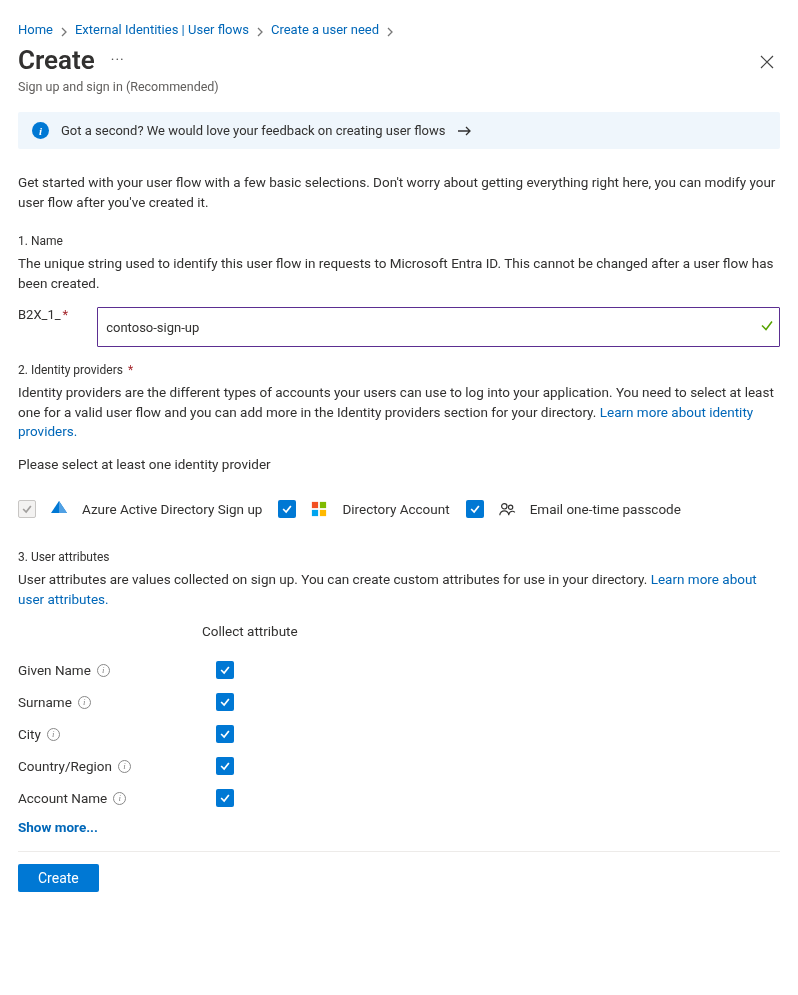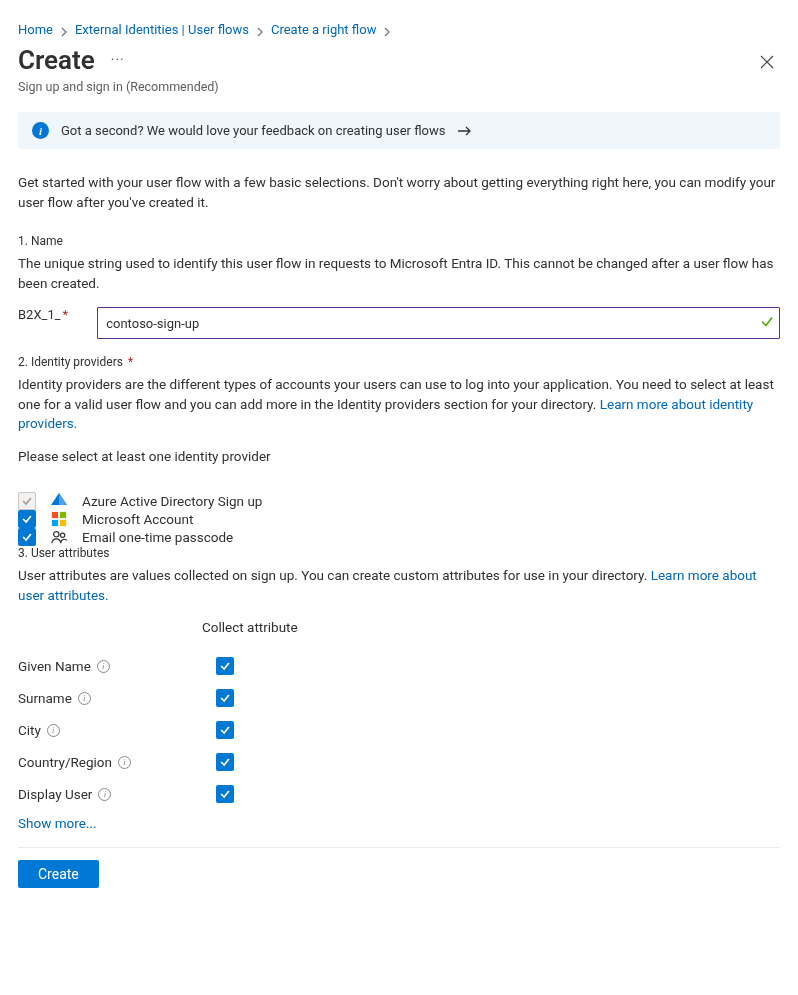--- a/index.html
+++ b/index.html
@@ -52,30 +52,30 @@
   .prefix-label { font-size: 13px; white-space: nowrap; }
   .name-input-wrap { position: relative; flex: 1; }
   .name-input {
     width: 100%;
     border: 1px solid #5b2e91;
     outline: none;
     padding: 4px 28px 4px 8px;
     font-size: 13px;
     font-family: inherit;
     color: #323130;
-    height: 32px;
+    height: 40px;
     border-radius: 1px;
   }
   .check-icon {
     position: absolute; right: 6px; top: 50%; transform: translateY(-50%);
     color: #57a300;
   }
   .instruct { font-size: 13.5px; margin: 14px 0 28px 0; }
   
-  .idp-list { display: flex; flex-direction: column; gap: 0; }
+  .idp-list { display: flex; flex-direction: row; gap: 16px; margin-bottom: 32px; }
   .idp-row { display: flex; align-items: center; gap: 14px; }
   .chk {
     width: 18px; height: 18px; border-radius: 2px; display: flex; align-items: center; justify-content: center;
     flex-shrink: 0;
   }
   .chk.checked { background: #0078d4; }
   .chk.disabled { background: #f3f2f1; border: 1px solid #c8c6c4; }
   .chk svg { width: 12px; height: 12px; }
   .chk.checked svg { stroke: #fff; }
   .chk.disabled svg { stroke: #a19f9d; }
@@ -86,21 +86,21 @@
   .attr-list { display: flex; flex-direction: column; gap: 14px; margin-bottom: 10px; }
   .attr-row { display: flex; align-items: center; }
   .attr-name { width: 198px; display: flex; align-items: center; gap: 6px; font-size: 13.5px; }
   .info-outline {
     width: 13px; height: 13px; border-radius: 50%; border: 1px solid #888;
     display: inline-flex; align-items: center; justify-content: center;
     color: #888; font-size: 9px; font-style: italic; font-family: Georgia, serif;
     flex-shrink: 0;
   }
   .also-selected { font-size: 13.5px; margin-top: 8px; }
-  .show-more { color: #0067b8; font-size: 13.5px; text-decoration: none; display: inline-block; margin-top: 2px; }
+  .show-more { color: #0067b8; font-size: 13.5px; text-decoration: none; display: inline-block; margin-top: 2px; font-weight: bold; }
   
   .footer {
     border-top: 1px solid #edebe9;
     margin-top: 16px;
     padding: 12px 0 14px 0;
   }
   .primary-btn {
     background: #0078d4; color: #fff; border: none;
     padding: 6px 20px; font-size: 14px; font-family: inherit;
     border-radius: 2px; cursor: pointer;
@@ -118,21 +118,21 @@
       <svg viewBox="0 0 10 10" width="10" height="10">
           <path d="M3 1 L7 5 L3 9" fill="none" stroke="#777" stroke-width="1.3"></path>
         </svg>
     </span>
     <a href="#">External Identities | User flows</a>
     <span class="chev">
       <svg viewBox="0 0 10 10" width="10" height="10">
           <path d="M3 1 L7 5 L3 9" fill="none" stroke="#777" stroke-width="1.3"></path>
         </svg>
     </span>
-    <a href="#">Create a right flow</a>
+    <a href="#">Create a user need</a>
     <span class="chev">
       <svg viewBox="0 0 10 10" width="10" height="10">
           <path d="M3 1 L7 5 L3 9" fill="none" stroke="#777" stroke-width="1.3"></path>
         </svg>
     </span>
   </nav>
 
   
   <div class="header">
     <div>
@@ -211,21 +211,21 @@
           </svg>
       </span>
       <span class="idp-icon">
         <svg viewBox="0 0 18 18" width="16" height="16">
           <rect x="1" y="1" width="7" height="7" fill="#f25022"></rect>
           <rect x="10" y="1" width="7" height="7" fill="#7fba00"></rect>
           <rect x="1" y="10" width="7" height="7" fill="#00a4ef"></rect>
           <rect x="10" y="10" width="7" height="7" fill="#ffb900"></rect>
         </svg>
       </span>
-      <span class="idp-label">Microsoft Account</span>
+      <span class="idp-label">Directory Account</span>
     </div>
     <div class="idp-row">
       <span class="chk checked">
         <svg viewBox="0 0 14 14">
             <path d="M2.5 7 L6 10.5 L11.5 3.5" fill="none" stroke-width="2"></path>
           </svg>
       </span>
       <span class="idp-icon">
         <svg viewBox="0 0 20 20" width="18" height="18" fill="none" stroke="#323130" stroke-width="1.3">
           <circle cx="7" cy="7" r="3"></circle>
@@ -286,21 +286,21 @@
         <span class="info-outline">i</span>
       </span>
       <span class="chk checked">
         <svg viewBox="0 0 14 14">
             <path d="M2.5 7 L6 10.5 L11.5 3.5" fill="none" stroke-width="2"></path>
           </svg>
       </span>
     </div>
     <div class="attr-row">
       <span class="attr-name">
-        <span>Display User</span>
+        <span>Account Name</span>
         <span class="info-outline">i</span>
       </span>
       <span class="chk checked">
         <svg viewBox="0 0 14 14">
             <path d="M2.5 7 L6 10.5 L11.5 3.5" fill="none" stroke-width="2"></path>
           </svg>
       </span>
     </div>
   </div>
 

